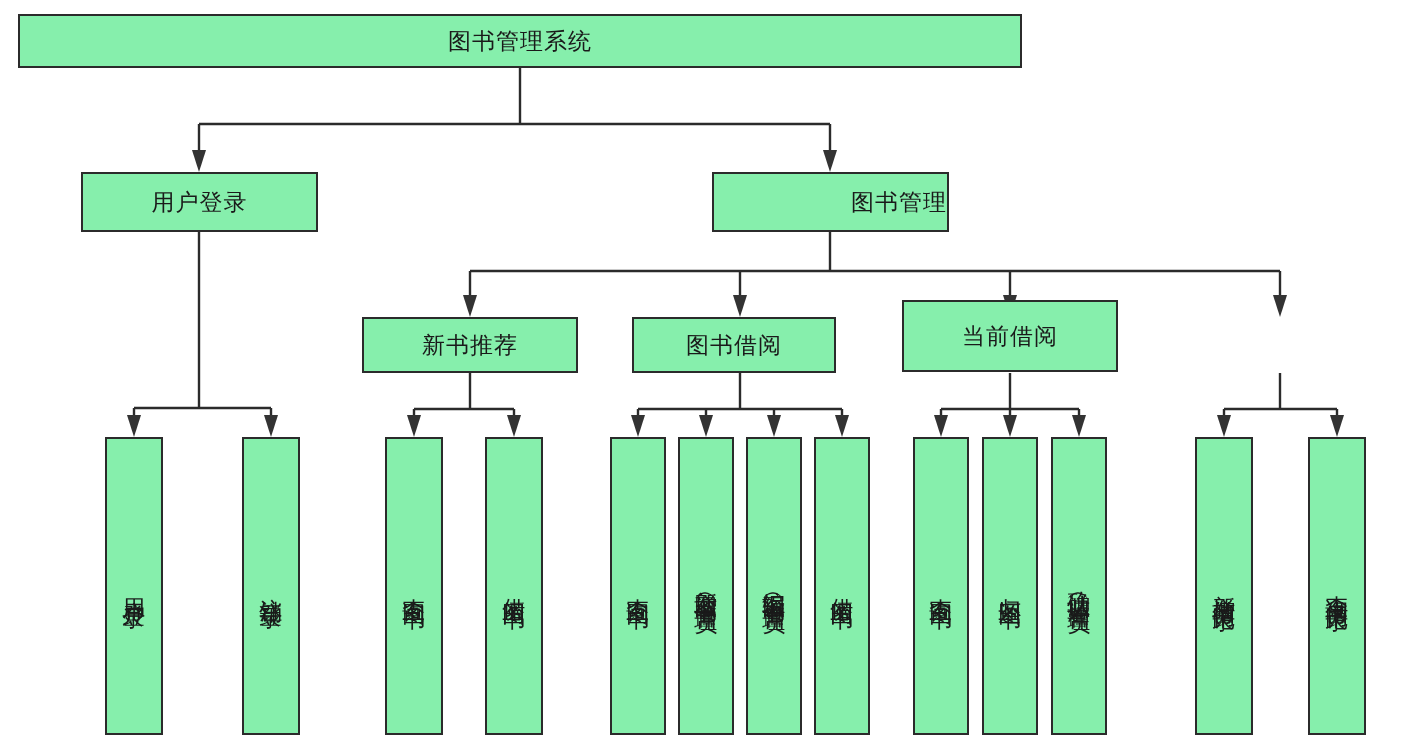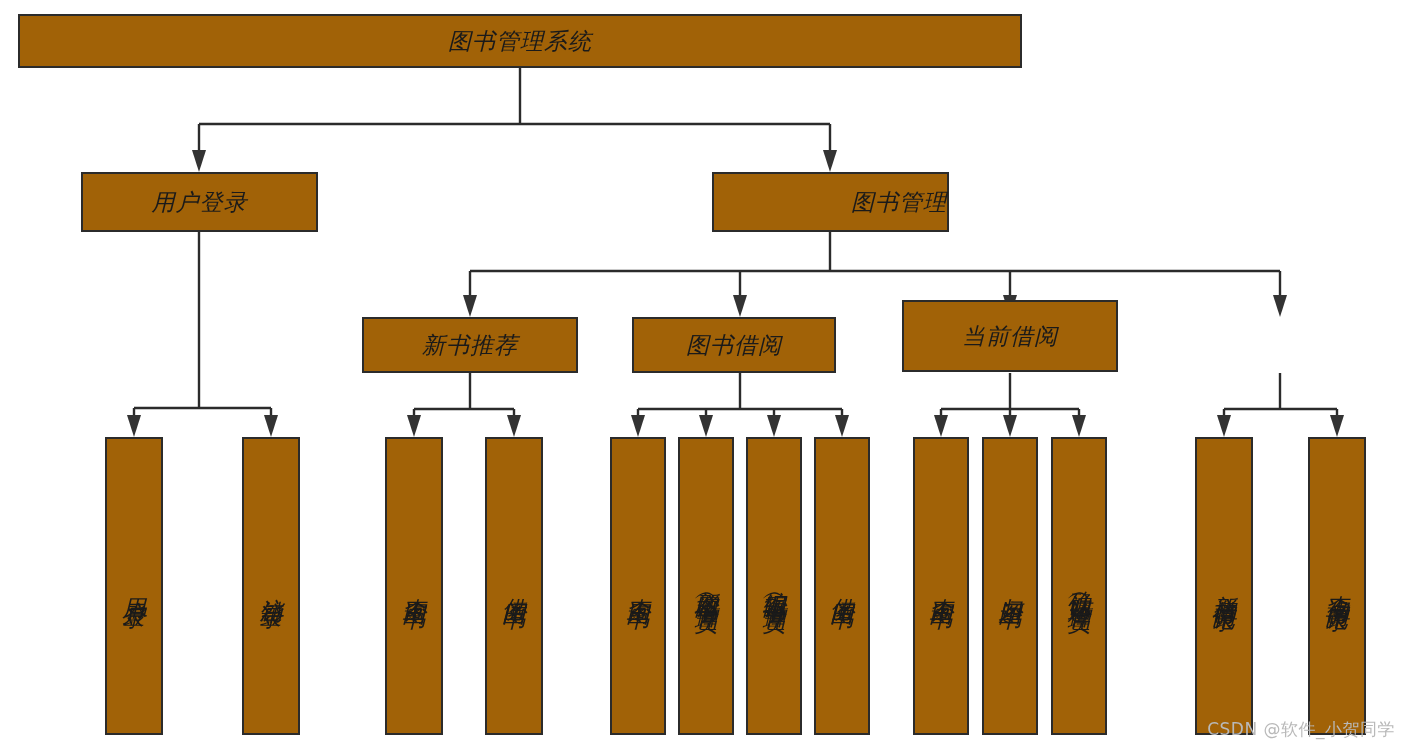--- a/index.html
+++ b/index.html
@@ -7,27 +7,26 @@
     width:1405px;height:747px;
     background:#ffffff;
     font-family:"DejaVu Sans","Liberation Sans",sans-serif;
     overflow:hidden;
     position:relative;
   }
   #canvas{position:absolute;left:0;top:0;width:1405px;height:747px;}
   .node{
     position:absolute;
     box-sizing:border-box;
-    background:#a16207;
+    background:#86efac;
     border:2px solid #2b2b2b;
     display:flex;
     align-items:center;
     justify-content:center;
     color:#1a1a1a;
-    font-style:italic;
   }
   .node.h{ font-size:23px; letter-spacing:1px; }
   .node.leaf{
     font-size:23px;
     letter-spacing:2px;
     align-items:center;
     justify-content:center;
   }
   .vtext{
     writing-mode:vertical-rl;
@@ -179,14 +178,13 @@
     <span class="vtext">确认归还（管理员）</span>
   </div>
 
   <div class="node leaf" style="left:1195px;top:437px;width:58px;height:298px;">
     <span class="vtext">新增借阅记录</span>
   </div>
   <div class="node leaf" style="left:1308px;top:437px;width:58px;height:298px;">
     <span class="vtext">查询借阅记录</span>
   </div>
 
-  <div id="watermark">CSDN @软件_小贺同学</div>
 </div>
 
 </body></html>

